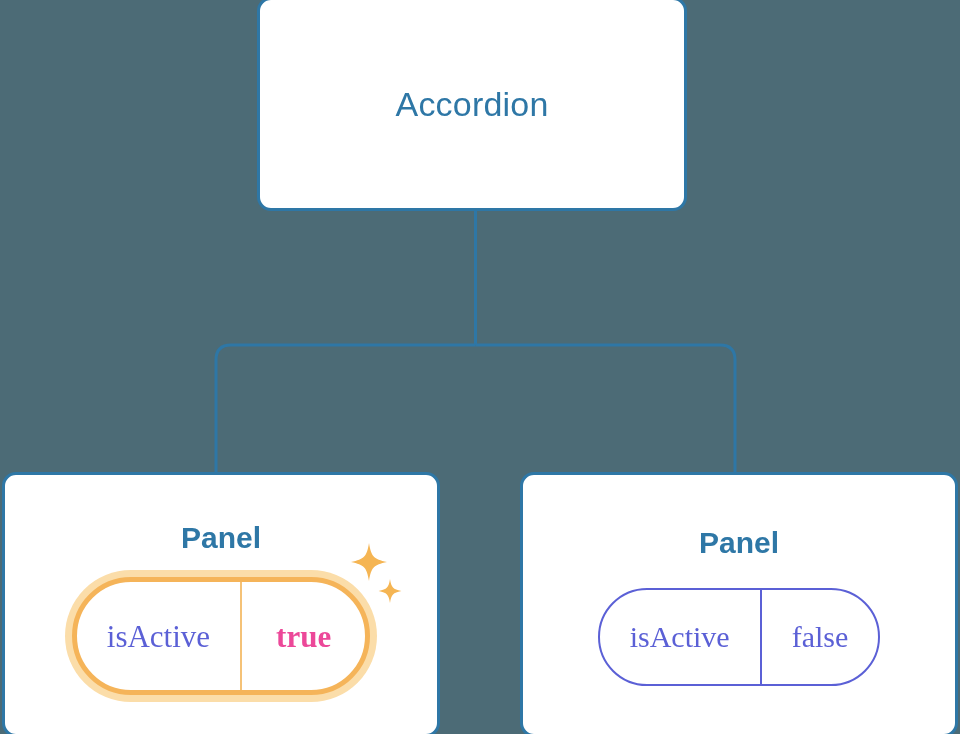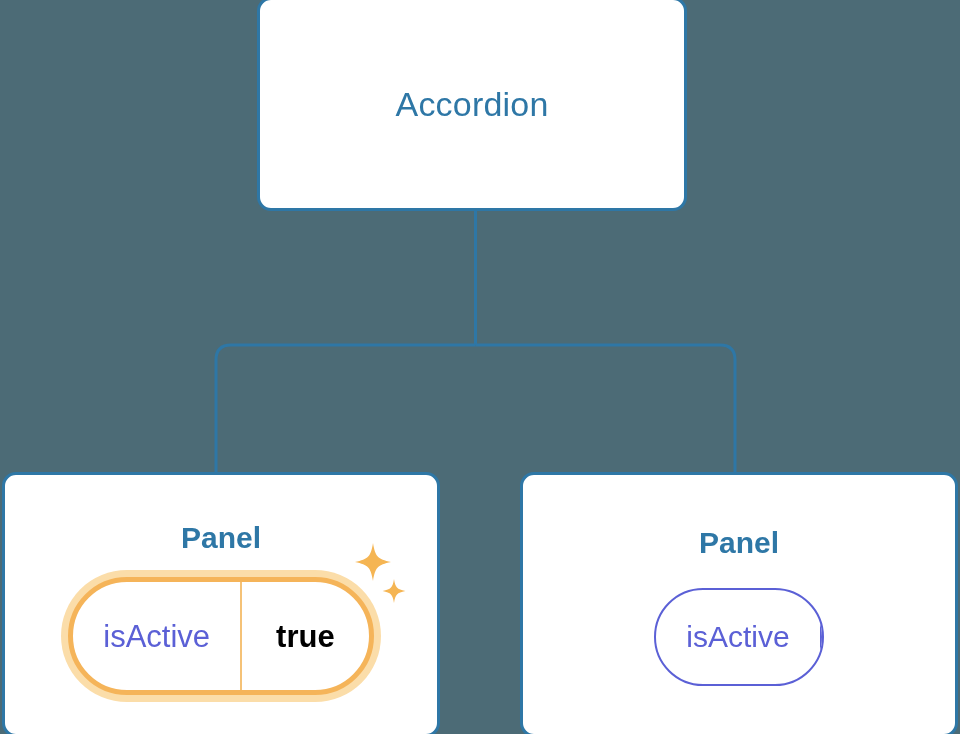--- a/index.html
+++ b/index.html
@@ -102,20 +102,21 @@
     overflow: hidden;
   }
   .prop-pill .prop-key,
   .prop-pill .prop-val {
     display: flex;
     align-items: center;
     justify-content: center;
     box-sizing: border-box;
     white-space: nowrap;
     line-height: 1;
+    font-family: Liberation Serif, serif;
   }
 
   
   .prop-pill.plain {
     border: 2px solid #5b60d6;
     height: 98px;
   }
   .prop-pill.plain .prop-key {
     padding: 0 30px;
     border-right: 2px solid #5b60d6;
@@ -138,21 +139,21 @@
   }
   .prop-pill.highlight .prop-key {
     padding: 0 30px;
     border-right: 2px solid #f5c277;
     color: #5b60d6;
     font-size: 31px;
     font-weight: 400;
   }
   .prop-pill.highlight .prop-val {
     padding: 0 34px;
-    color: #000000;
+    color: #ec4899;
     font-size: 31px;
     font-weight: bold;
   }
 
   
   .sparkles {
     position: absolute;
     right: -38px;
     top: -36px;
     width: 62px;
@@ -193,17 +194,18 @@
       </svg>
     </div>
   </div>
 
   <div class="node-card panel-card" id="node-panel-right">
     <span class="panel-title">Panel</span>
 
     <div class="pill-wrap" id="pill-wrap-right">
       <div class="prop-pill plain">
         <span class="prop-key">isActive</span>
+        <span class="prop-val">false</span>
       </div>
     </div>
   </div>
 
 </div>
 
 </body></html>

